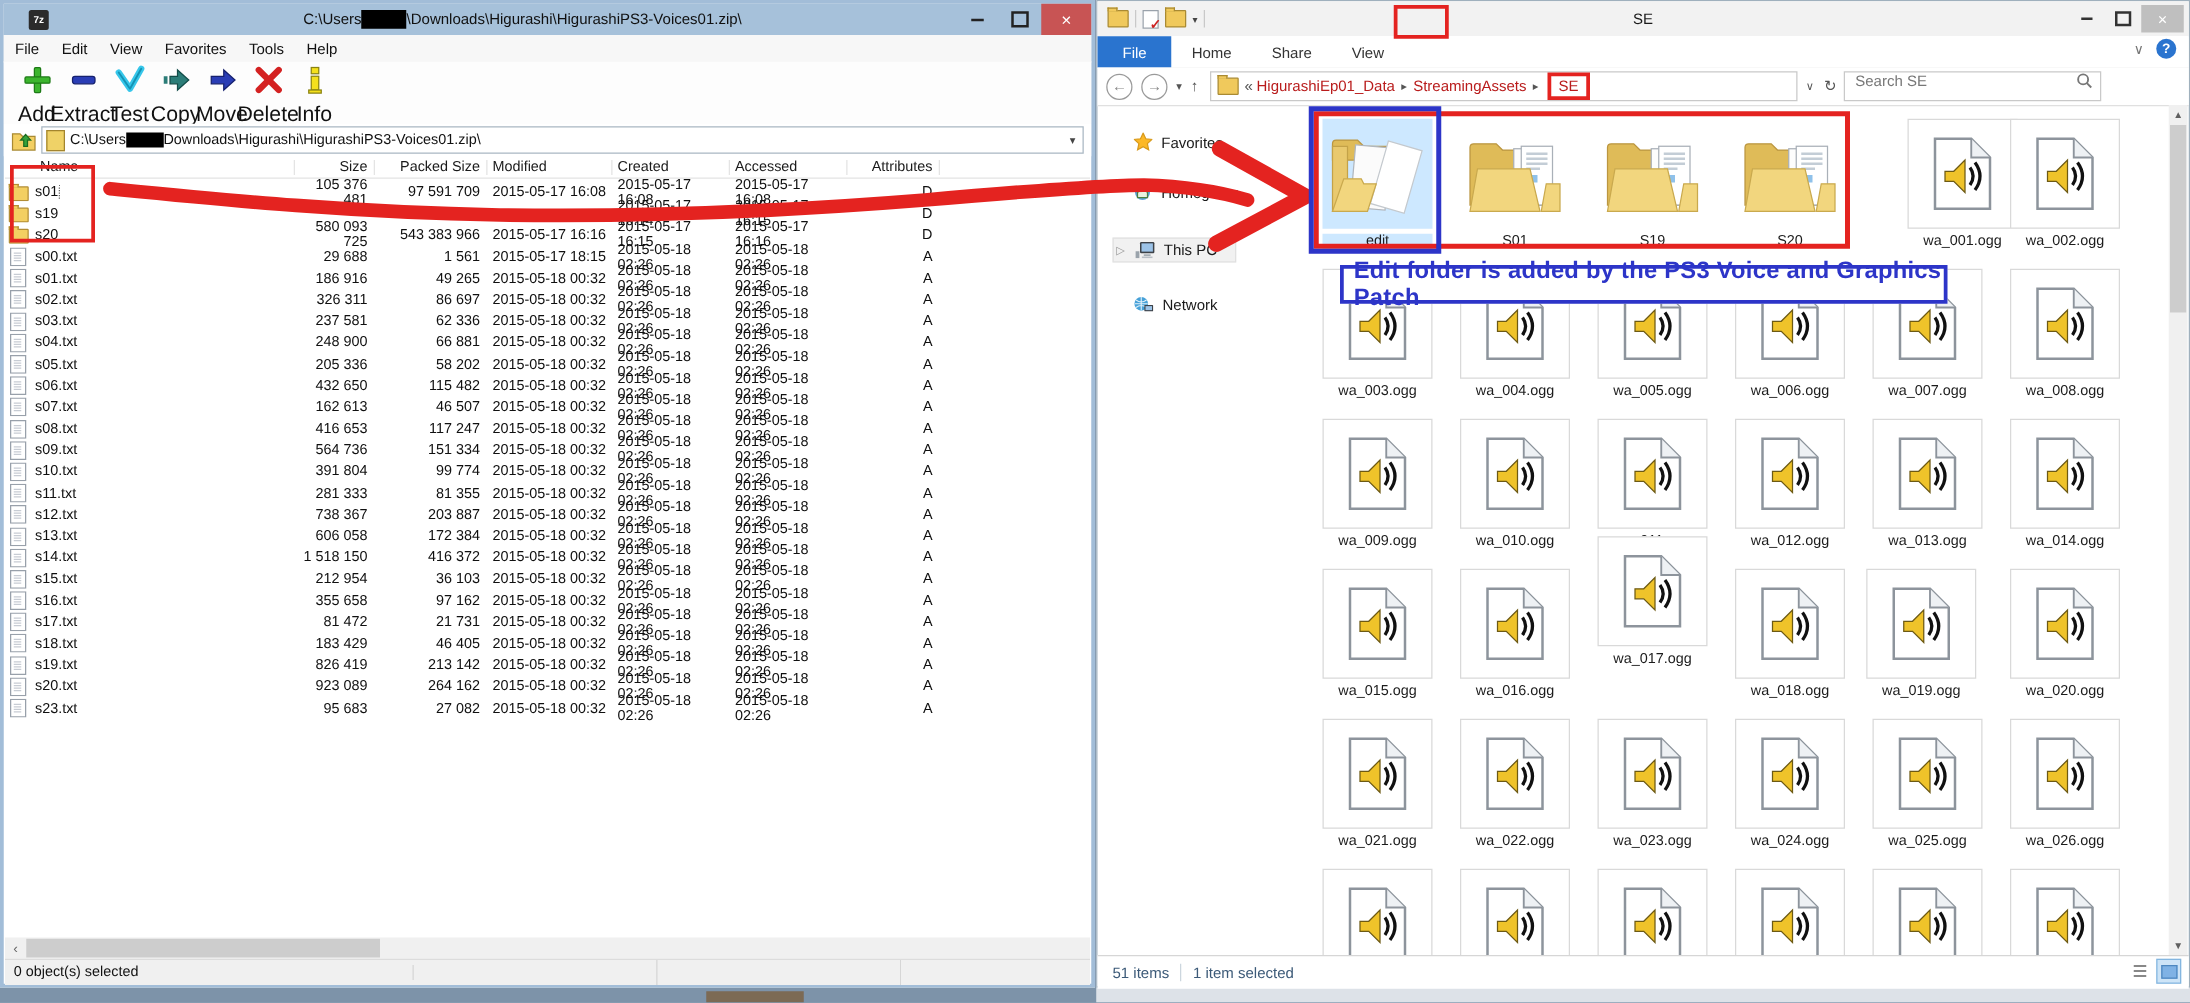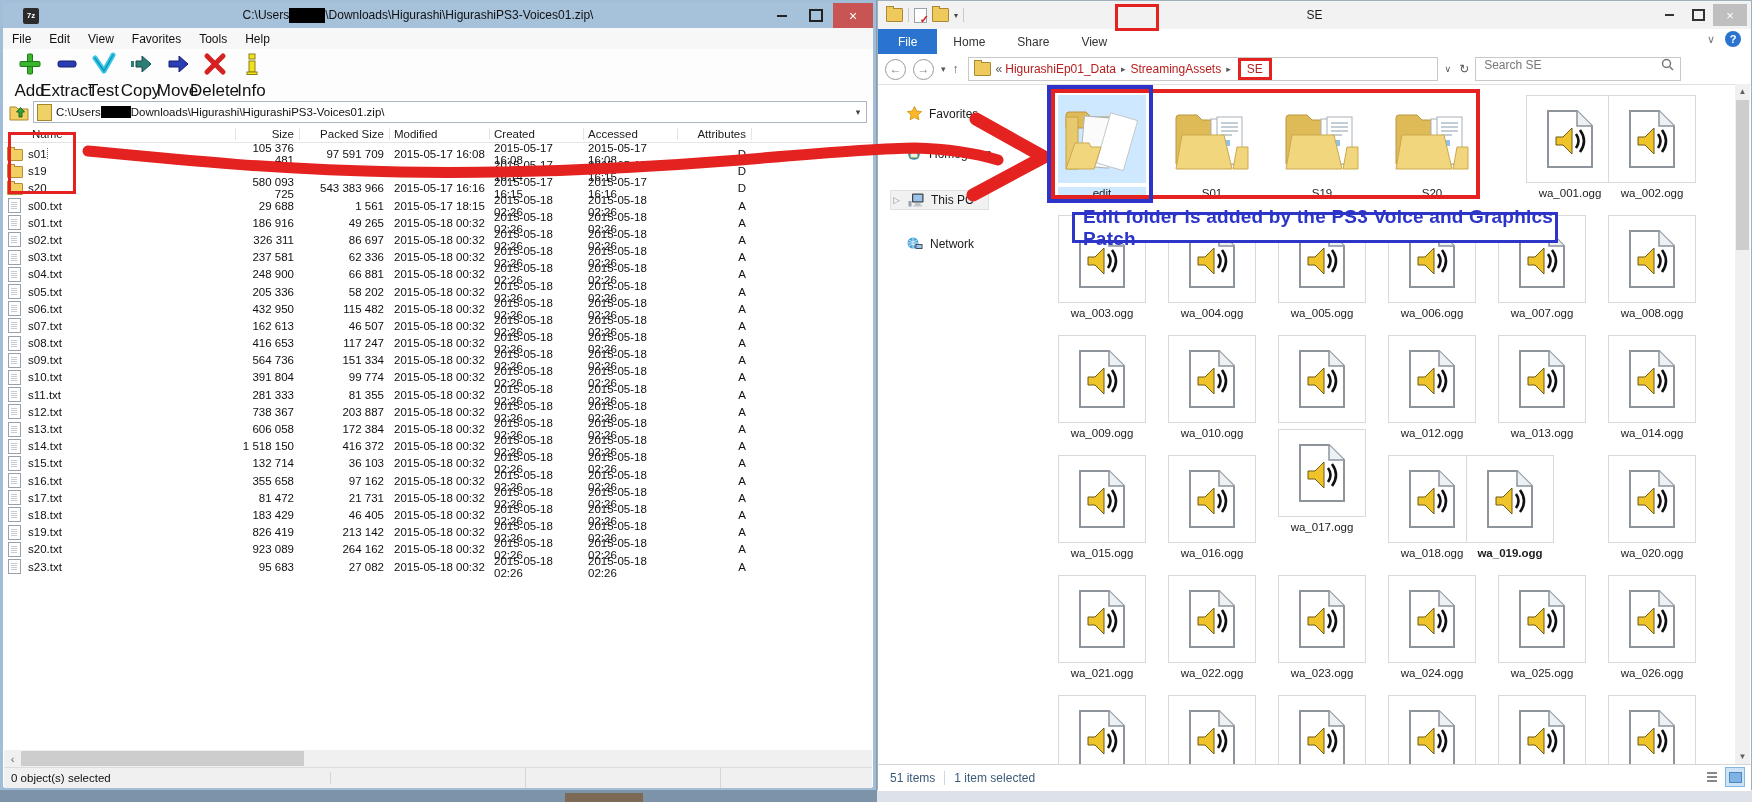--- a/index.html
+++ b/index.html
@@ -361,21 +361,21 @@
         <div class="l">2015-05-18 02:26</div>
         <div class="r">A</div>
       </div>
       <div class="zrow zgrid">
         <div class="name">
           <span class="tico"></span>
         </div>
         <div class="name">
           <span class="nm">s06.txt</span>
         </div>
-        <div class="r">432 950</div>
+        <div class="r">432 650</div>
         <div class="r">115 482</div>
         <div class="l">2015-05-18 00:32</div>
         <div class="l">2015-05-18 02:26</div>
         <div class="l">2015-05-18 02:26</div>
         <div class="r">A</div>
       </div>
       <div class="zrow zgrid">
         <div class="name">
           <span class="tico"></span>
         </div>
@@ -487,21 +487,21 @@
         <div class="l">2015-05-18 02:26</div>
         <div class="r">A</div>
       </div>
       <div class="zrow zgrid">
         <div class="name">
           <span class="tico"></span>
         </div>
         <div class="name">
           <span class="nm">s15.txt</span>
         </div>
-        <div class="r">132 714</div>
+        <div class="r">212 954</div>
         <div class="r">36 103</div>
         <div class="l">2015-05-18 00:32</div>
         <div class="l">2015-05-18 02:26</div>
         <div class="l">2015-05-18 02:26</div>
         <div class="r">A</div>
       </div>
       <div class="zrow zgrid">
         <div class="name">
           <span class="tico"></span>
         </div>
@@ -973,21 +973,21 @@
           <svg width="48" height="60" viewBox="0 0 48 60">
  <path d="M2 2 h29 l15 15 v41 h-44z" fill="#fff" stroke="#8d949c" stroke-width="2"></path>
  <path d="M31 2 v15 h15" fill="#eef1f4" stroke="#8d949c" stroke-width="1.5"></path>
  <polygon points="10,28 17,28 26,19 26,45 17,36 10,36" fill="#efc32a" stroke="#6d5a14"></polygon>
  <path d="M30 25 q5 7 0 14" stroke="#111" stroke-width="2.6" fill="none"></path>
  <path d="M34 21 q8 11 0 22" stroke="#111" stroke-width="2.6" fill="none"></path>
           </svg>
         </div>
         <div class="tlab">wa_018.ogg</div>
       </div>
-      <div class="tile" style="left: 588px; top: 454px; font-weight: bold;">
+      <div class="tile" style="left: 615px; top: 454px;">
         <div class="ibox">
           <svg width="48" height="60" viewBox="0 0 48 60">
  <path d="M2 2 h29 l15 15 v41 h-44z" fill="#fff" stroke="#8d949c" stroke-width="2"></path>
  <path d="M31 2 v15 h15" fill="#eef1f4" stroke="#8d949c" stroke-width="1.5"></path>
  <polygon points="10,28 17,28 26,19 26,45 17,36 10,36" fill="#efc32a" stroke="#6d5a14"></polygon>
  <path d="M30 25 q5 7 0 14" stroke="#111" stroke-width="2.6" fill="none"></path>
  <path d="M34 21 q8 11 0 22" stroke="#111" stroke-width="2.6" fill="none"></path>
           </svg>
         </div>
         <div class="tlab">wa_019.ogg</div>

